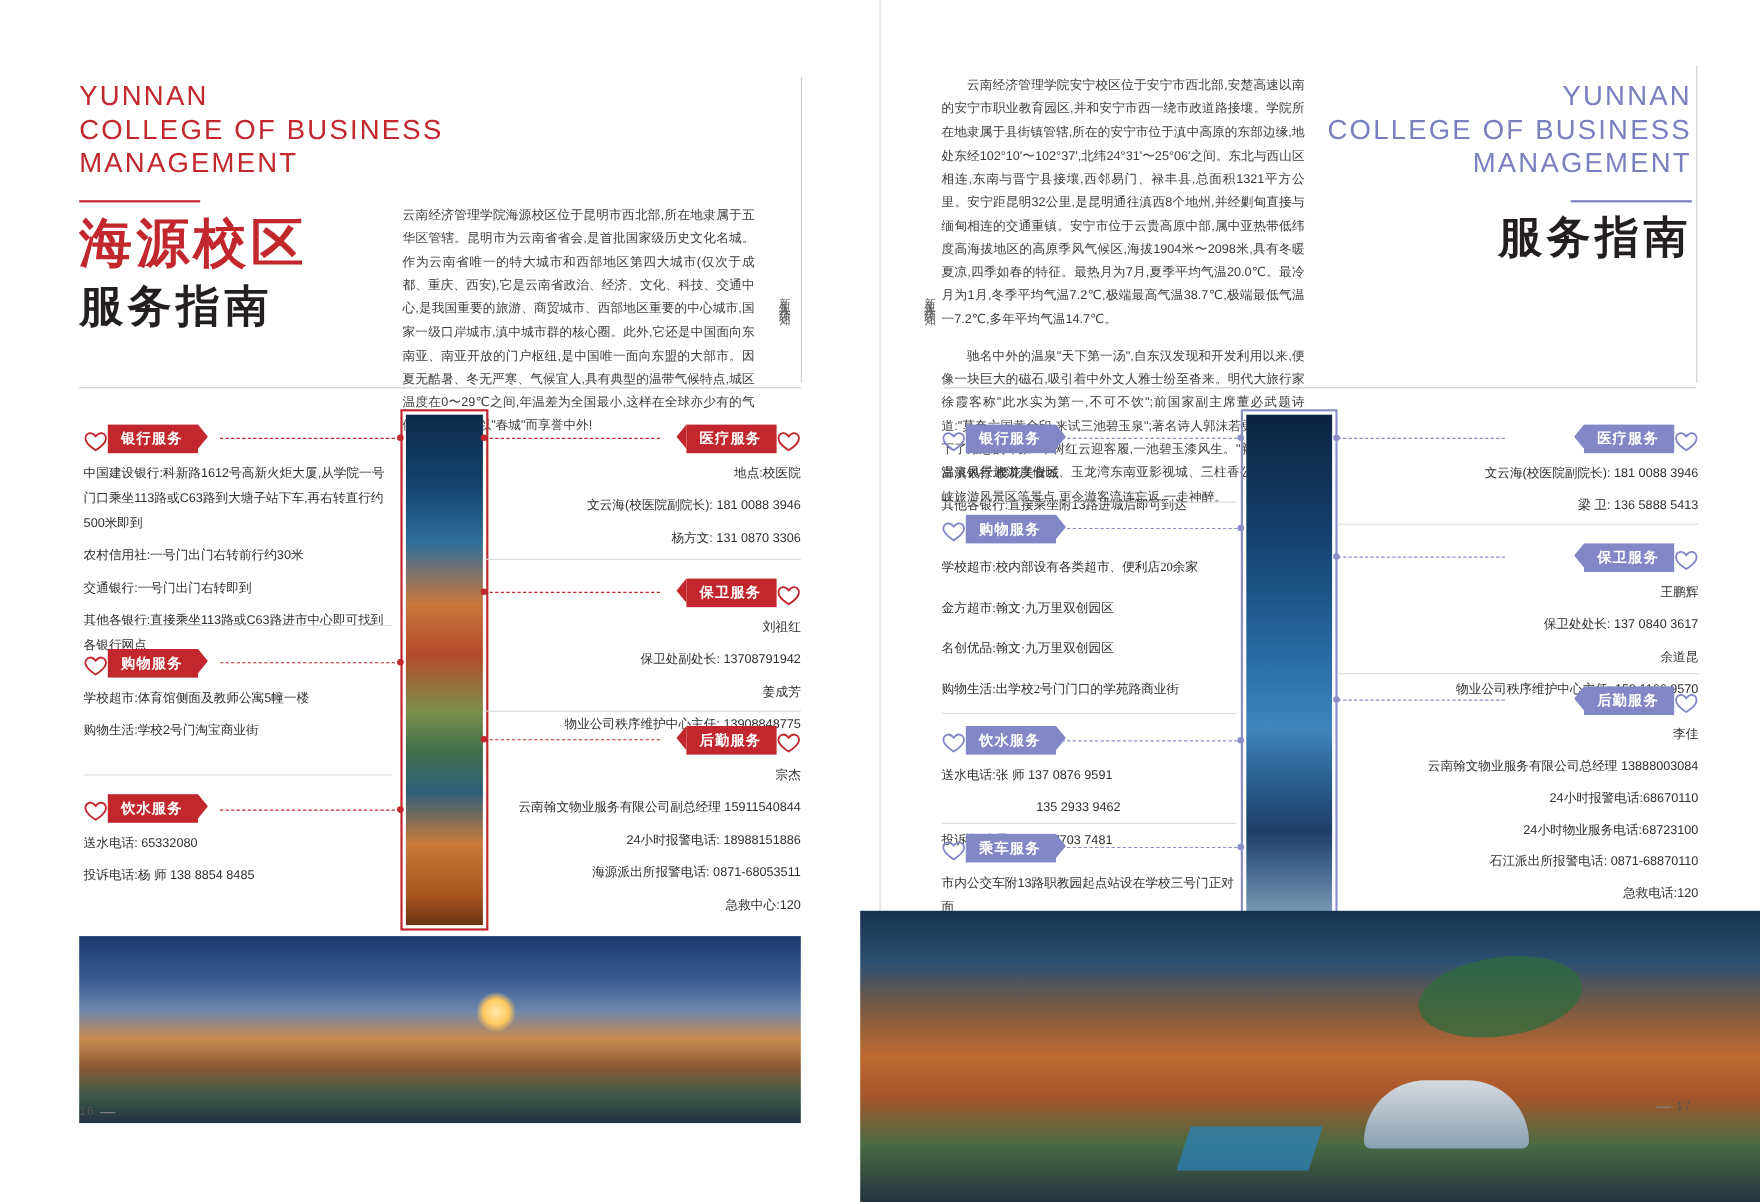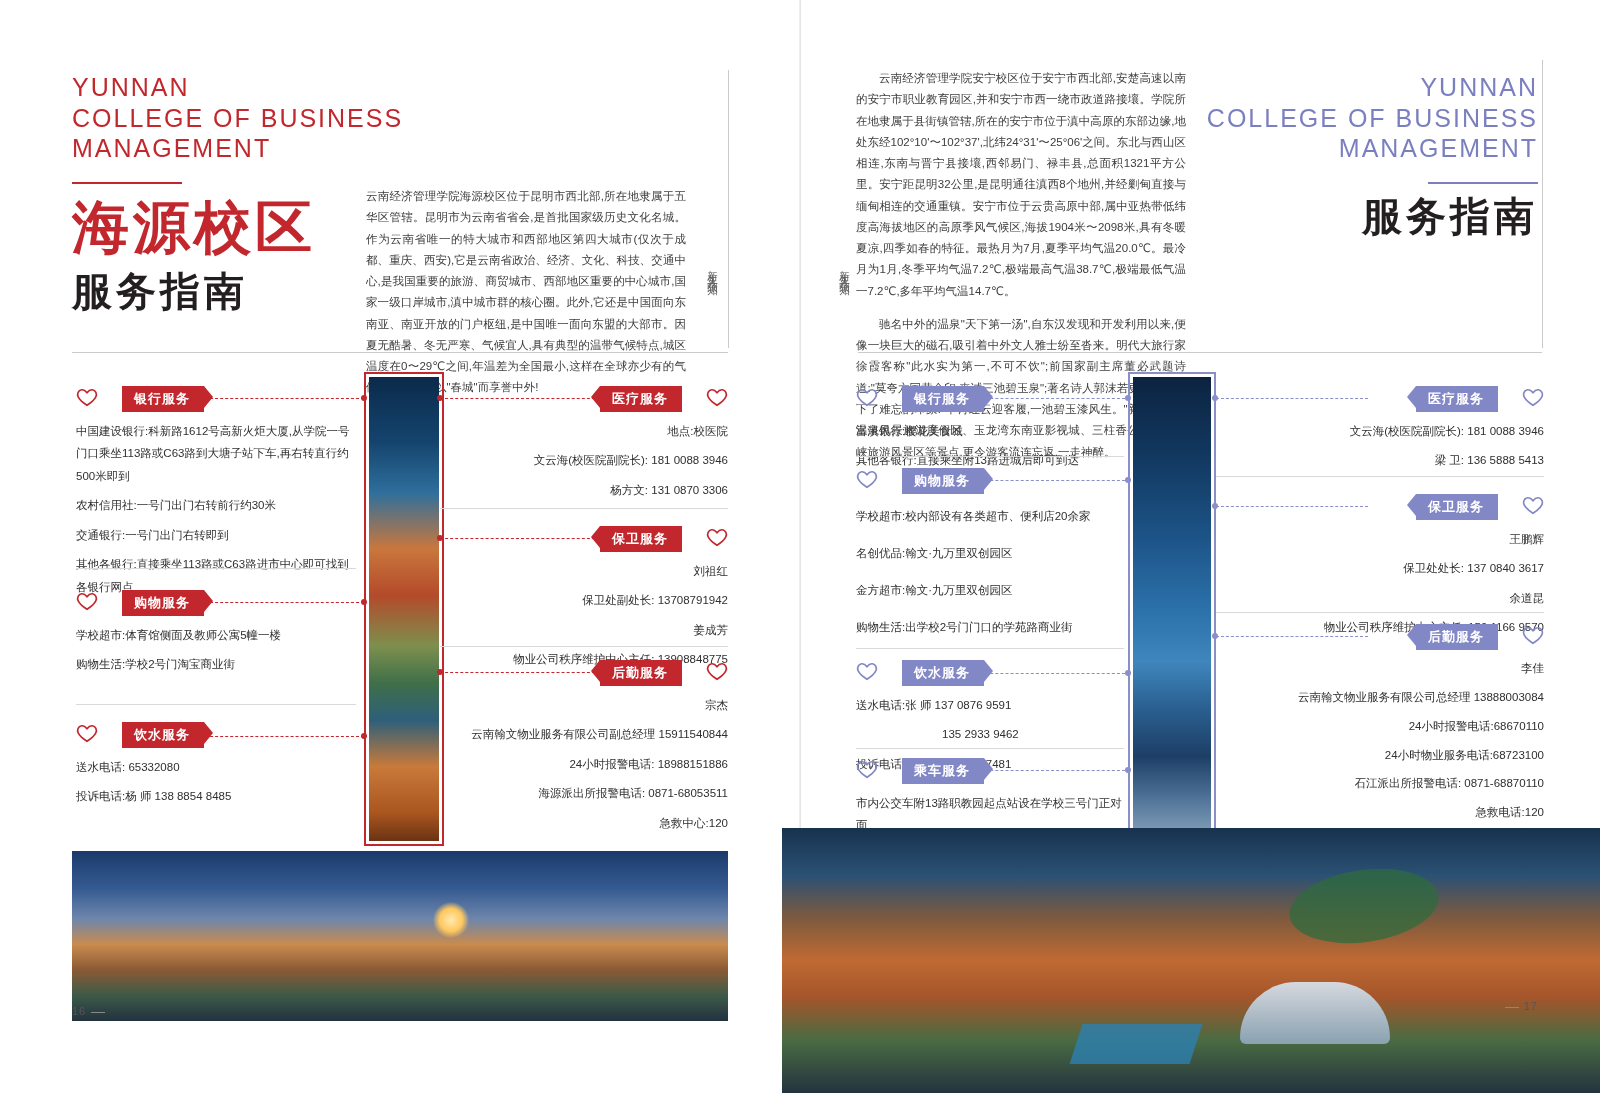--- a/index.html
+++ b/index.html
@@ -11,21 +11,21 @@
 
   
   .eng-title{font-family:"Liberation Sans",sans-serif;letter-spacing:2px;line-height:1.22;font-size:25px;font-weight:400;}
   .eng-title .l1{display:block;}
   .left .eng-title{color:#c1272d;position:absolute;left:72px;top:72px;width:420px;}
   .right .eng-title{color:#7a7fc0;position:absolute;right:62px;top:72px;width:420px;text-align:right;}
 
   .cn-title-wrap{position:absolute;}
   .left .cn-title-wrap{left:72px;top:190px;}
   .right .cn-title-wrap{right:62px;top:190px;text-align:right;}
-  .cn-big{font-size:57px;font-weight:700;letter-spacing:4px;line-height:1.32;}
+  .cn-big{font-size:48px;font-weight:700;letter-spacing:4px;line-height:1.32;}
   .left .cn-big{color:#c1272d;}
   .right .cn-big{color:#6f74bd;}
   .cn-sub{font-size:40px;font-weight:700;letter-spacing:4px;color:#231f20;line-height:1.3;}
 
   .rule{position:absolute;background:#b9bcbe;height:1px;}
   .left .rule-top{left:72px;top:182px;width:110px;background:#c1272d;height:2px;}
   .right .rule-top{right:62px;top:182px;width:110px;background:#7a7fc0;height:2px;}
 
   .hrule{position:absolute;height:1px;background:#c9cbcd;}
   .left .hrule{left:72px;top:352px;width:656px;}
@@ -56,21 +56,21 @@
      linear-gradient(180deg,#0c2340 0%,#123a63 18%,#1d5488 34%,#2a6fa8 48%,#3f86bd 60%,#2a5f90 70%,#1d3f66 80%,#4a6e93 88%,#7f9cb8 96%,#2b4a6b 100%);}
 
   
   .conn{position:absolute;height:0;border-top:1px dashed #c1272d;}
   .right .conn{border-top-color:#8b8fc8;}
   .dot{position:absolute;width:6px;height:6px;border-radius:50%;background:#c1272d;}
   .right .dot{background:#8b8fc8;}
 
   
   .sec{position:absolute;}
-  .sec .hdr{display:flex;align-items:flex-start;gap:24px;}
+  .sec .hdr{display:flex;align-items:flex-end;gap:0;}
   .sec.rightalign .hdr{flex-direction:row-reverse;}
   .tag{display:inline-block;padding:4px 14px 4px 12px;color:#fff;font-size:13px;font-weight:700;letter-spacing:1px;position:relative;}
   .left .tag{background:#c1272d;}
   .right .tag{background:#8287c6;}
   .tag:after{content:"";position:absolute;right:-9px;top:0;border-top:11.5px solid transparent;border-bottom:11.5px solid transparent;}
   .left .tag:after{border-left:9px solid #c1272d;}
   .right .tag:after{border-left:9px solid #8287c6;}
   .sec.rightalign .tag:after{right:auto;left:-9px;border-left:none;}
   .left .sec.rightalign .tag:after{border-right:9px solid #c1272d;}
   .right .sec.rightalign .tag:after{border-right:9px solid #8287c6;}
@@ -321,24 +321,24 @@
 
   <div class="sec" style="left:56px;top:468px;width:268px;">
     <div class="hdr">
       <span class="heart">
         <svg viewBox="0 0 24 24">
             <path d="M12 21s-7.5-4.7-9.6-9.1C.7 8.3 2.6 4.6 6.1 4.1c2.2-.3 4.2 1 5.9 3.2 1.7-2.2 3.7-3.5 5.9-3.2 3.5.5 5.4 4.2 3.7 7.8C19.5 16.3 12 21 12 21z" fill="none" stroke="#8287c6" stroke-width="1.8"></path>
           </svg>
       </span>
       <span class="tag">购物服务</span>
     </div>
-    <div class="body" style="line-height:2.6;">
+    <div class="body" style="line-height:2.6;font-family:Liberation Serif, serif;">
       <div>学校超市:校内部设有各类超市、便利店20余家</div>
+      <div>金方超市:翰文·九万里双创园区</div>
       <div>名创优品:翰文·九万里双创园区</div>
-      <div>金方超市:翰文·九万里双创园区</div>
       <div>购物生活:出学校2号门门口的学苑路商业街</div>
     </div>
   </div>
   <div class="underline" style="left:56px;top:648px;width:268px;"></div>
 
   <div class="sec" style="left:56px;top:660px;width:268px;">
     <div class="hdr">
       <span class="heart">
         <svg viewBox="0 0 24 24">
             <path d="M12 21s-7.5-4.7-9.6-9.1C.7 8.3 2.6 4.6 6.1 4.1c2.2-.3 4.2 1 5.9 3.2 1.7-2.2 3.7-3.5 5.9-3.2 3.5.5 5.4 4.2 3.7 7.8C19.5 16.3 12 21 12 21z" fill="none" stroke="#8287c6" stroke-width="1.8"></path>

